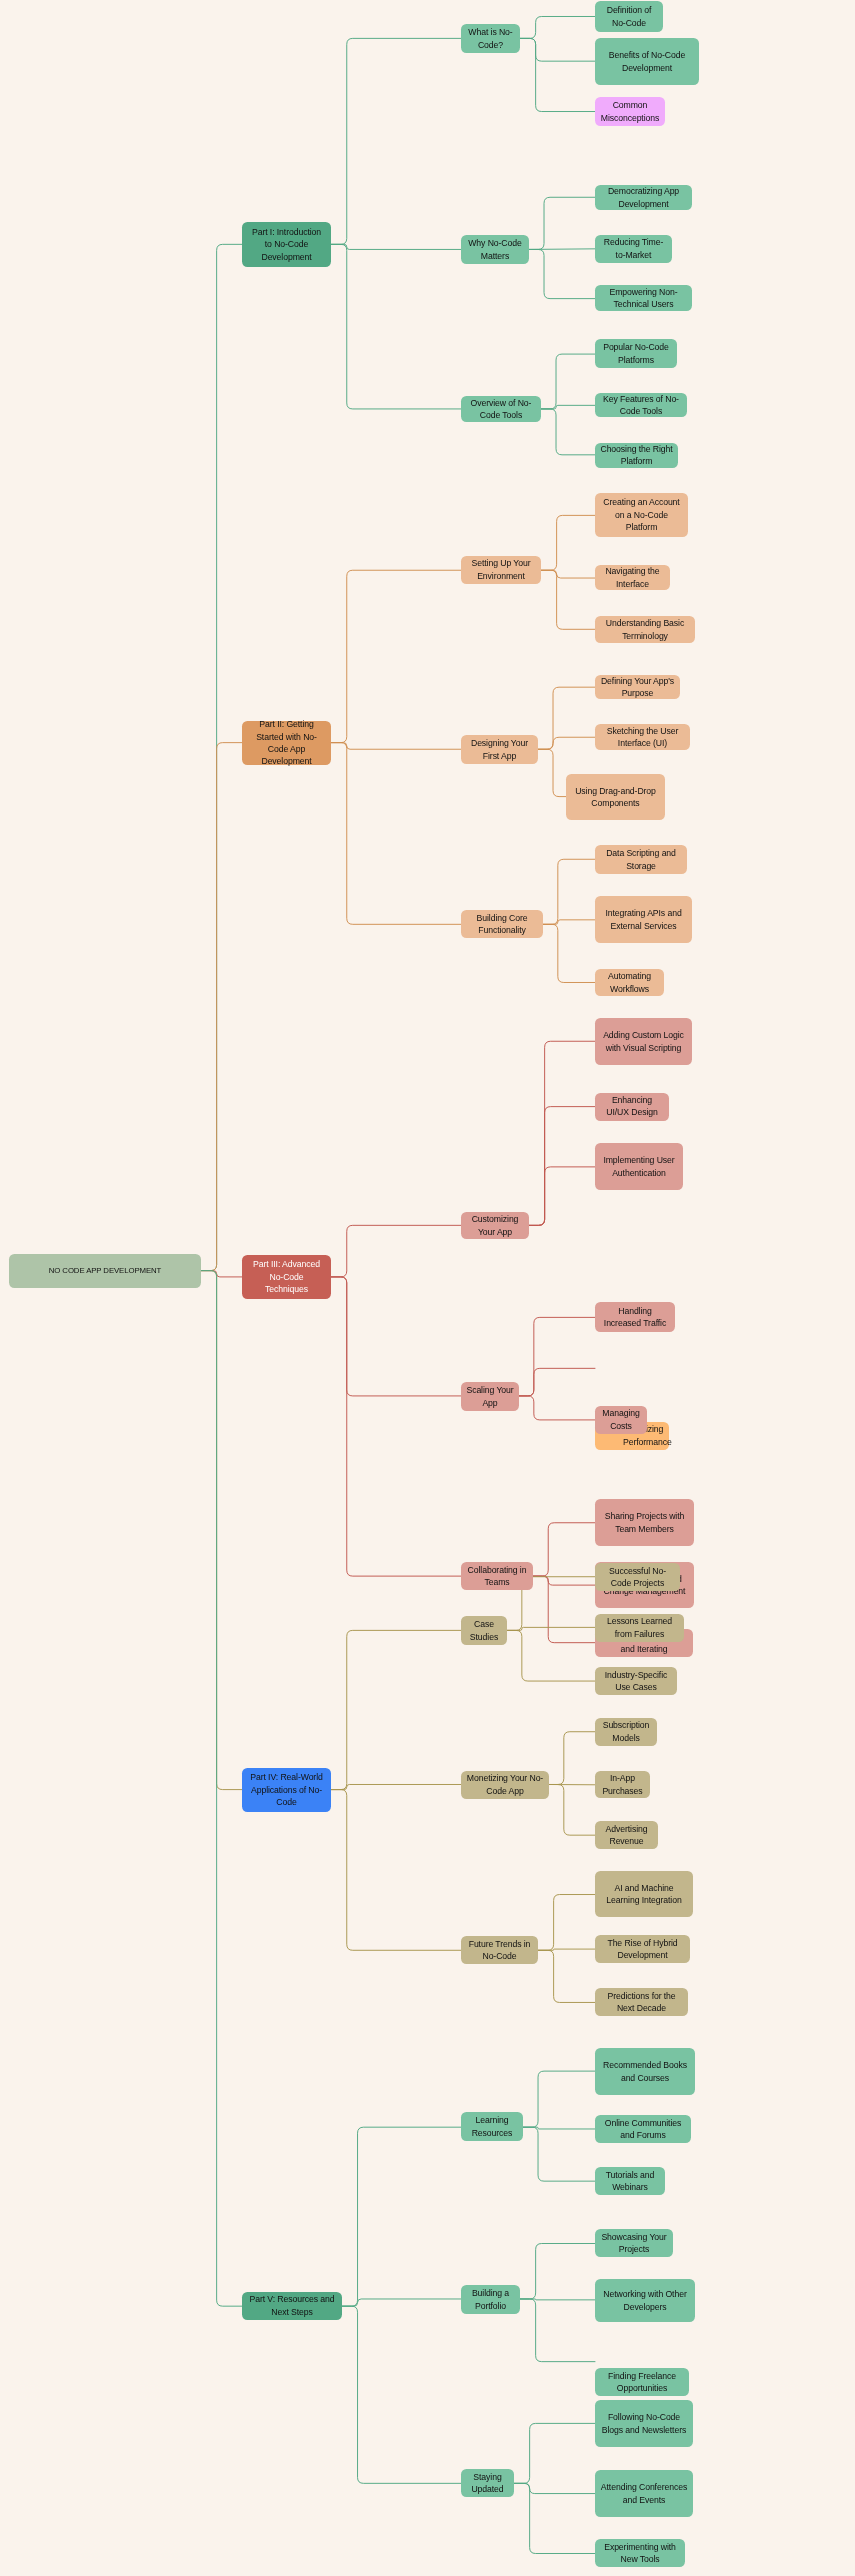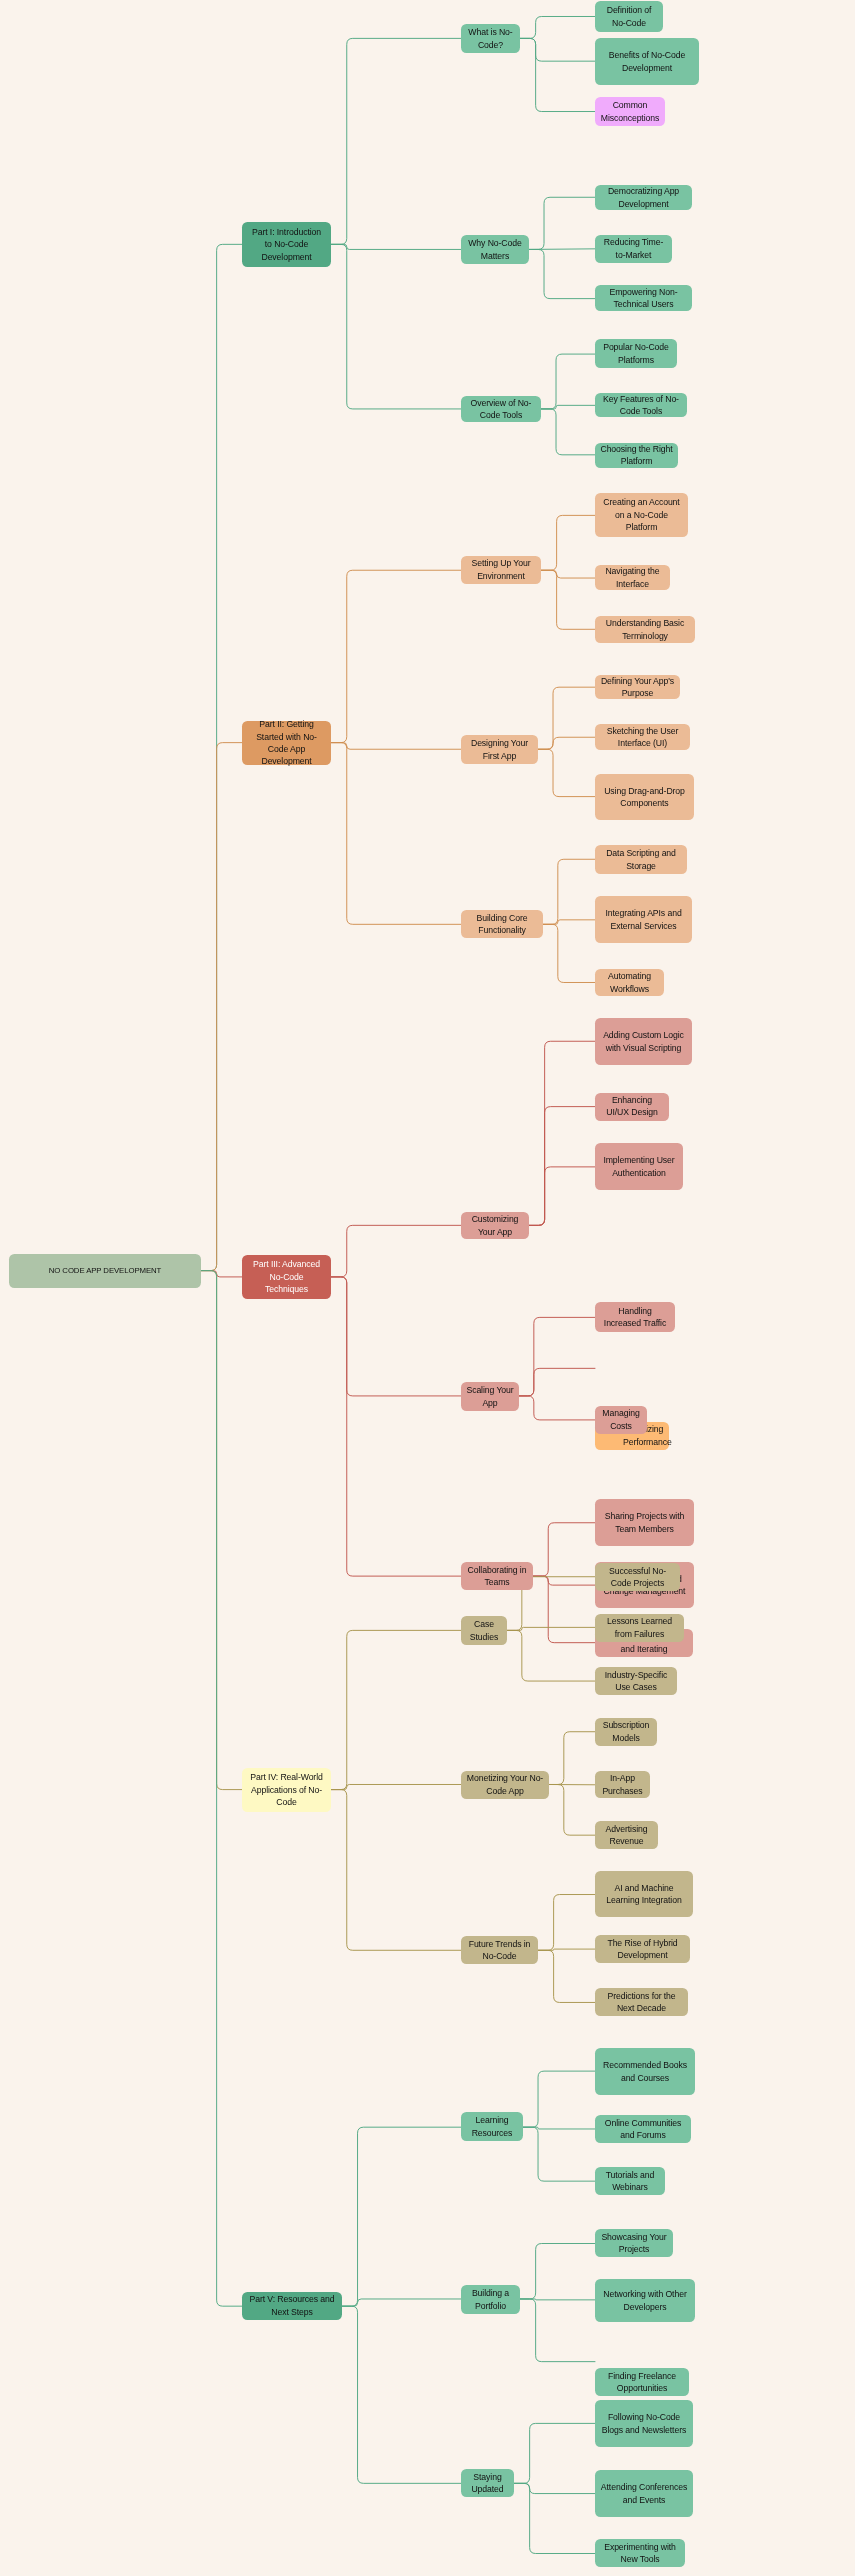--- a/index.html
+++ b/index.html
@@ -164,21 +164,21 @@
       </div>
       <div class="node node lvl2" style="left: 461px; top: 735px; width: 77px; height: 29px; background: rgb(235, 187, 150); color: rgb(18, 18, 18);">
         <span>Designing Your First App</span>
       </div>
       <div class="node node lvl3" style="left: 595px; top: 675px; width: 85px; height: 24px; background: rgb(235, 187, 150); color: rgb(18, 18, 18);">
         <span>Defining Your App's Purpose</span>
       </div>
       <div class="node node lvl3" style="left: 595px; top: 724px; width: 95px; height: 26px; background: rgb(235, 187, 150); color: rgb(18, 18, 18);">
         <span>Sketching the User Interface (UI)</span>
       </div>
-      <div class="node node lvl3" style="left: 595px; top: 774px; width: 99px; height: 46px; background: rgb(235, 187, 150); color: rgb(18, 18, 18);">
+      <div class="node node lvl3" style="left: 566px; top: 774px; width: 99px; height: 46px; background: rgb(235, 187, 150); color: rgb(18, 18, 18);">
         <span>Using Drag-and-Drop Components</span>
       </div>
       <div class="node node lvl2" style="left: 461px; top: 910px; width: 82px; height: 28px; background: rgb(235, 187, 150); color: rgb(18, 18, 18);">
         <span>Building Core Functionality</span>
       </div>
       <div class="node node lvl3" style="left: 595px; top: 845px; width: 92px; height: 29px; background: rgb(235, 187, 150); color: rgb(18, 18, 18);">
         <span>Data Scripting and Storage</span>
       </div>
       <div class="node node lvl3" style="left: 595px; top: 896px; width: 97px; height: 47px; background: rgb(235, 187, 150); color: rgb(18, 18, 18);">
         <span>Integrating APIs and External Services</span>
@@ -218,21 +218,21 @@
       </div>
       <div class="node node lvl3" style="left: 595px; top: 1499px; width: 99px; height: 47px; background: rgb(220, 158, 150); color: rgb(18, 18, 18);">
         <span>Sharing Projects with Team Members</span>
       </div>
       <div class="node node lvl3" style="left: 595px; top: 1562px; width: 99px; height: 46px; background: rgb(220, 158, 150); color: rgb(18, 18, 18);">
         <span>Version Control and Change Management</span>
       </div>
       <div class="node node lvl3" style="left: 595px; top: 1629px; width: 98px; height: 28px; background: rgb(220, 158, 150); color: rgb(18, 18, 18);">
         <span>Gathering Feedback and Iterating</span>
       </div>
-      <div class="node node lvl1" style="left: 242px; top: 1768px; width: 89px; height: 44px; background: #fef9c3; color: rgb(18, 18, 18);">
+      <div class="node node lvl1" style="left: 242px; top: 1768px; width: 89px; height: 44px; background: #3b82f6; color: rgb(18, 18, 18);">
         <span>Part IV: Real-World Applications of No-Code</span>
       </div>
       <div class="node node lvl2" style="left: 461px; top: 1616px; width: 46px; height: 29px; background: rgb(194, 182, 140); color: rgb(18, 18, 18);">
         <span>Case Studies</span>
       </div>
       <div class="node node lvl3" style="left: 595px; top: 1563px; width: 85px; height: 28px; background: rgb(194, 182, 140); color: rgb(18, 18, 18);">
         <span>Successful No-Code Projects</span>
       </div>
       <div class="node node lvl3" style="left: 595px; top: 1614px; width: 89px; height: 27.6px; background: rgb(194, 182, 140); color: rgb(18, 18, 18);">
         <span>Lessons Learned from Failures</span>

